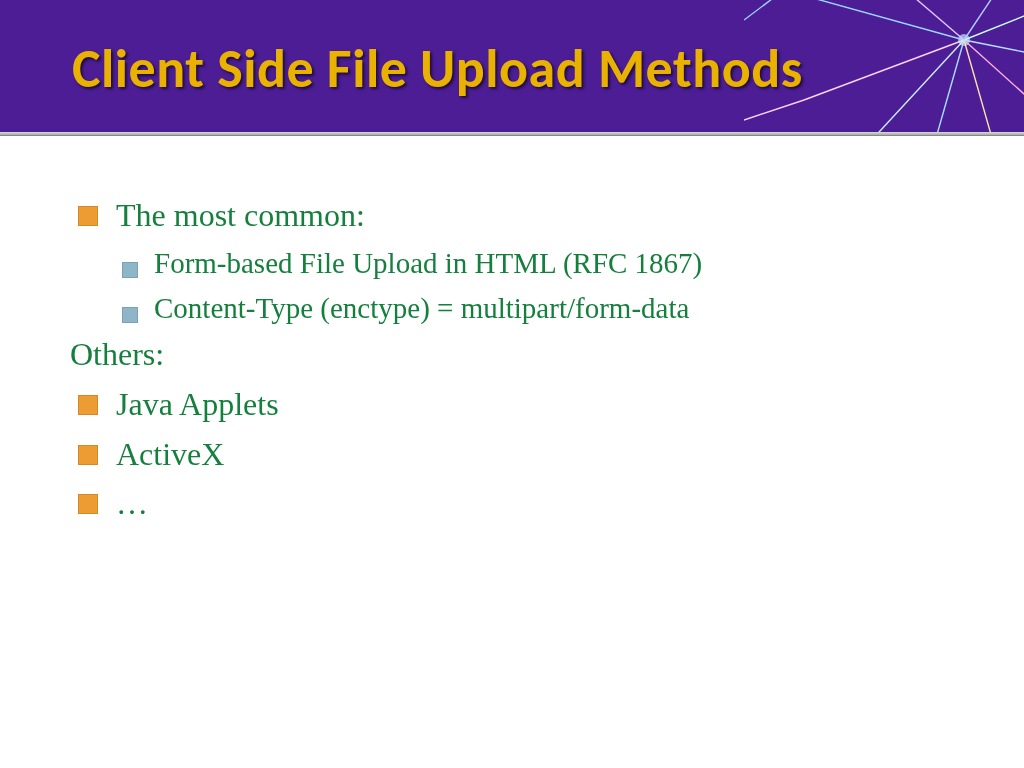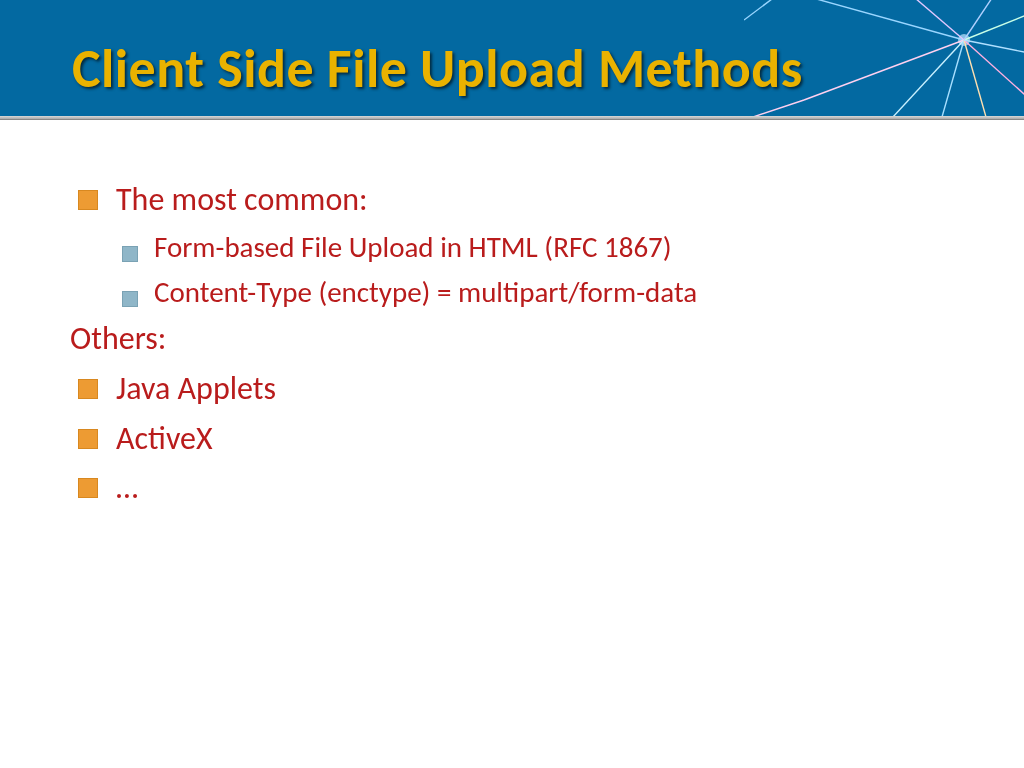--- a/index.html
+++ b/index.html
@@ -1,21 +1,21 @@
 <!DOCTYPE html>
 <html><head>
 <meta charset="utf-8">
 <style>
   * { margin: 0; padding: 0; box-sizing: border-box; }
   html, body { width: 1024px; height: 768px; font-family: Calibri, "Segoe UI", sans-serif; background: #fff; overflow: hidden; }
   .header {
     position: relative;
     width: 100%;
-    height: 116px;
-    background: #0369a1;
+    height: 132px;
+    background: #4c1d95;
     overflow: hidden;
   }
   .header-title {
     position: absolute;
     left: 72px;
     top: 36px;
     font-size: 54px;
     font-weight: 700;
     color: #e9b200;
     text-shadow: 2px 2px 3px rgba(0,0,0,.6);
@@ -29,22 +29,23 @@
   }
   .divider {
     width: 100%;
     height: 4px;
     background: linear-gradient(#d9d9d9,#a8a8a8);
     border-bottom: 1px solid #888;
   }
   .content {
     padding: 55px 70px 0 70px;
     font-size: 32px;
-    color: #b91c1c;
+    color: #15803d;
     line-height: 1.55;
+    font-family: Liberation Serif, serif;
   }
   .lvl1 {
     display: flex;
     align-items: flex-start;
     margin-left: 8px;
   }
   .lvl1 .bullet {
     flex: 0 0 20px;
     height: 20px;
     margin-top: 15px;

